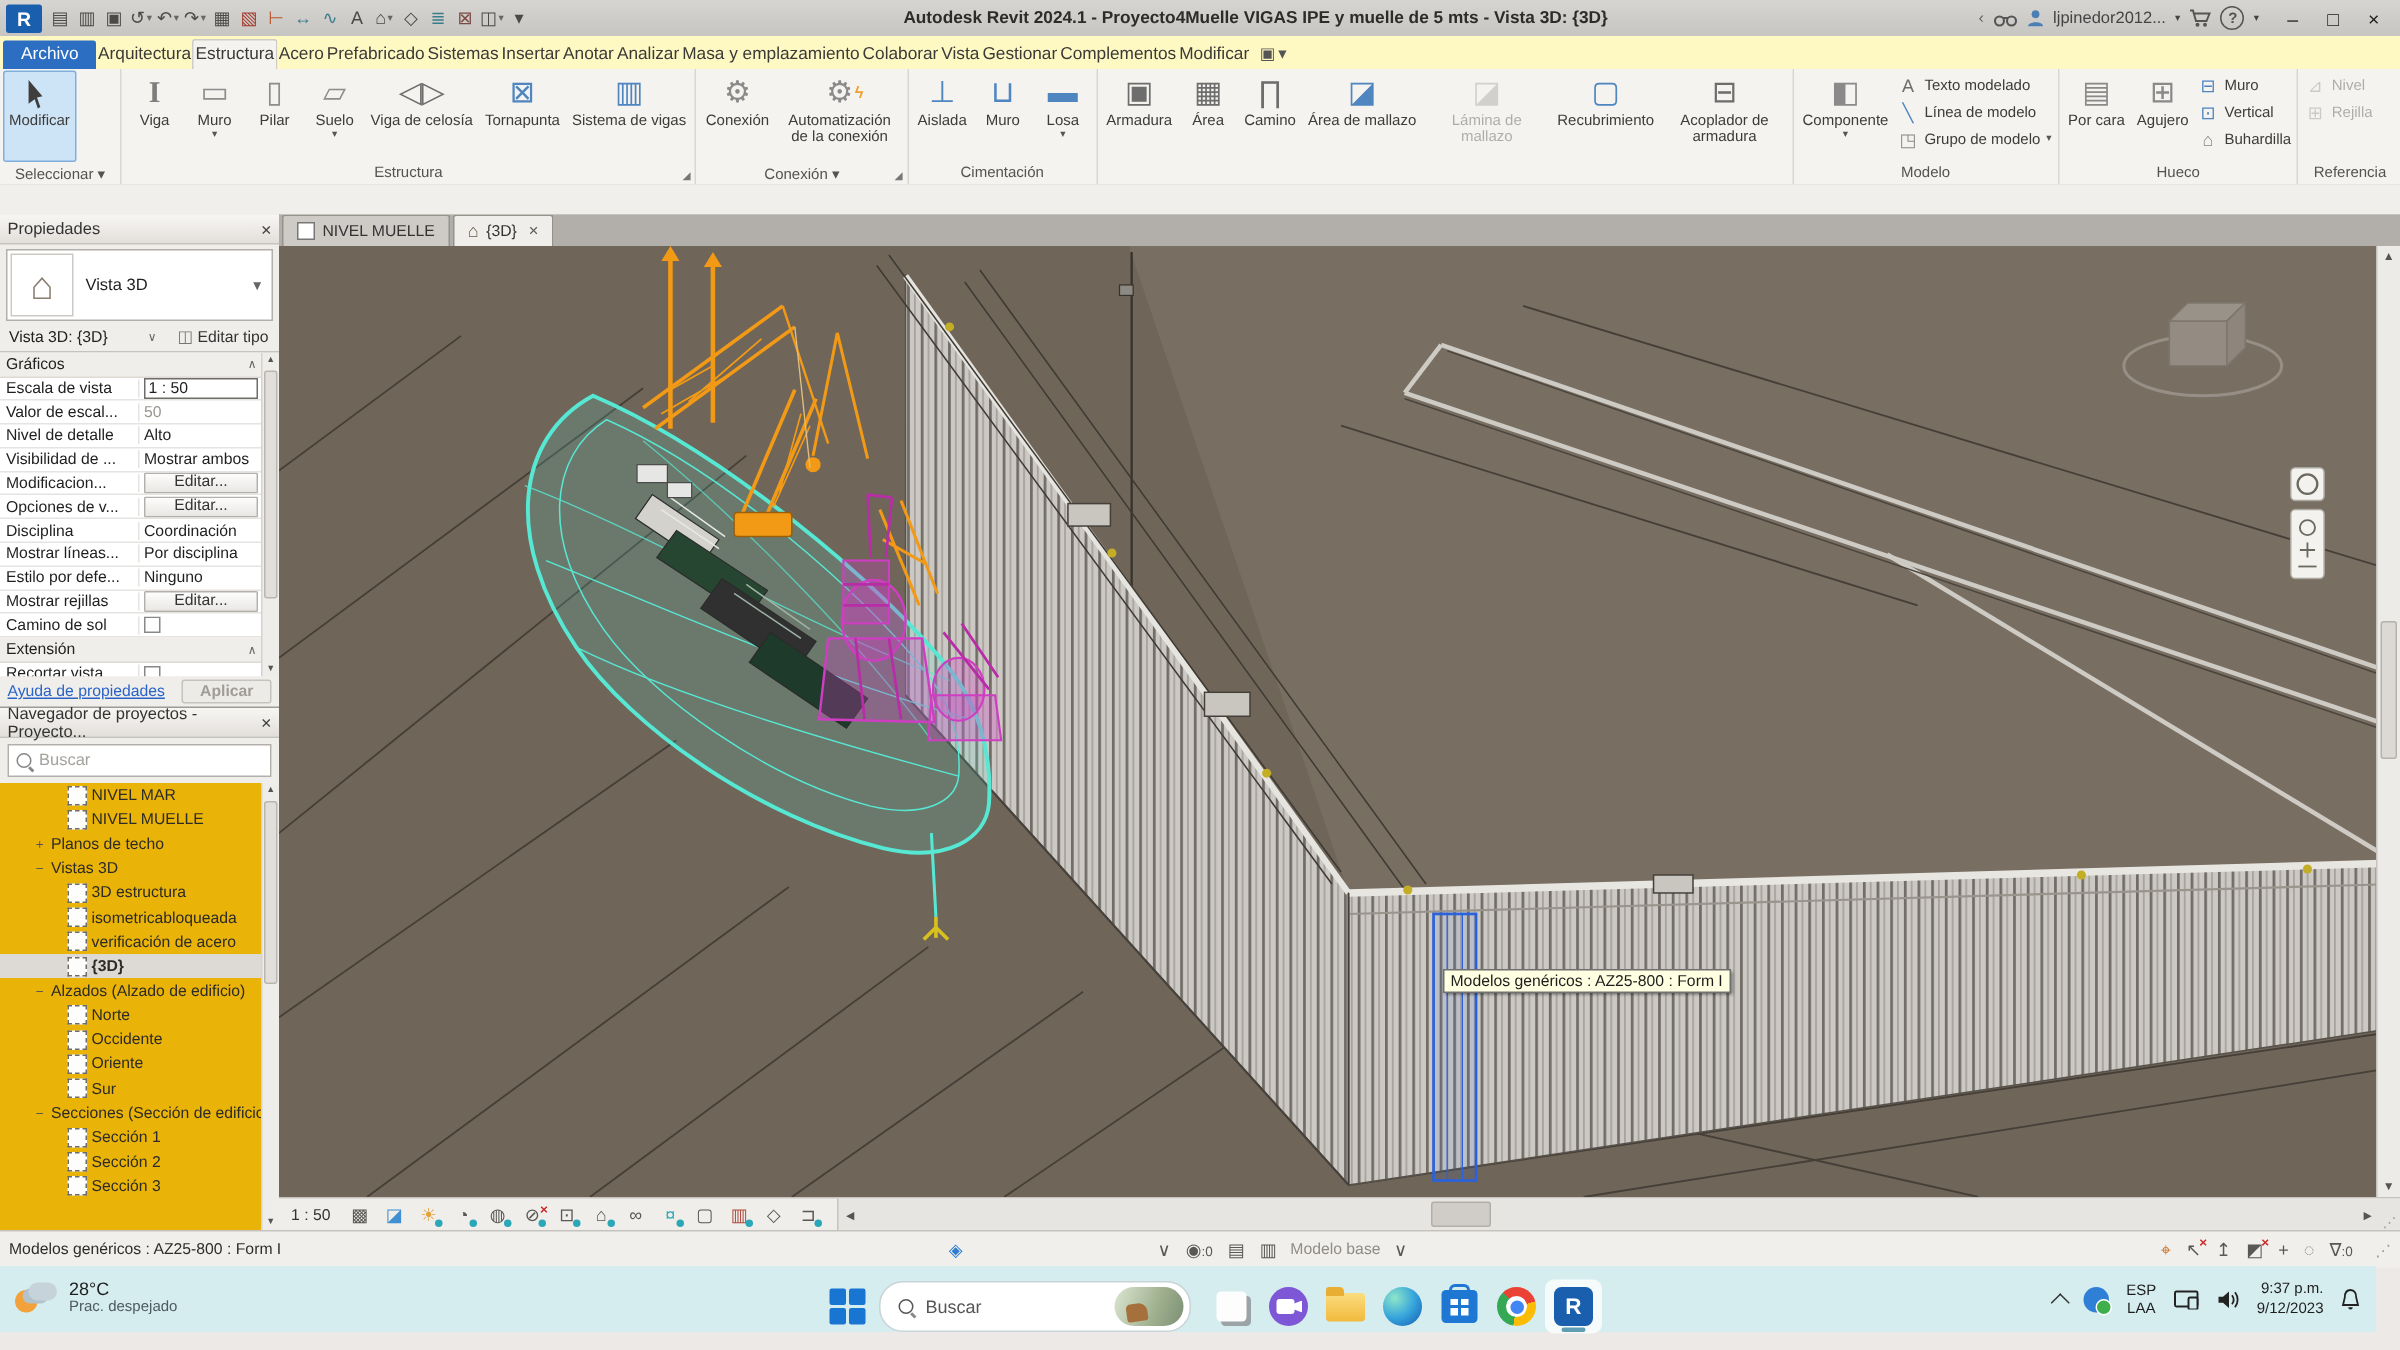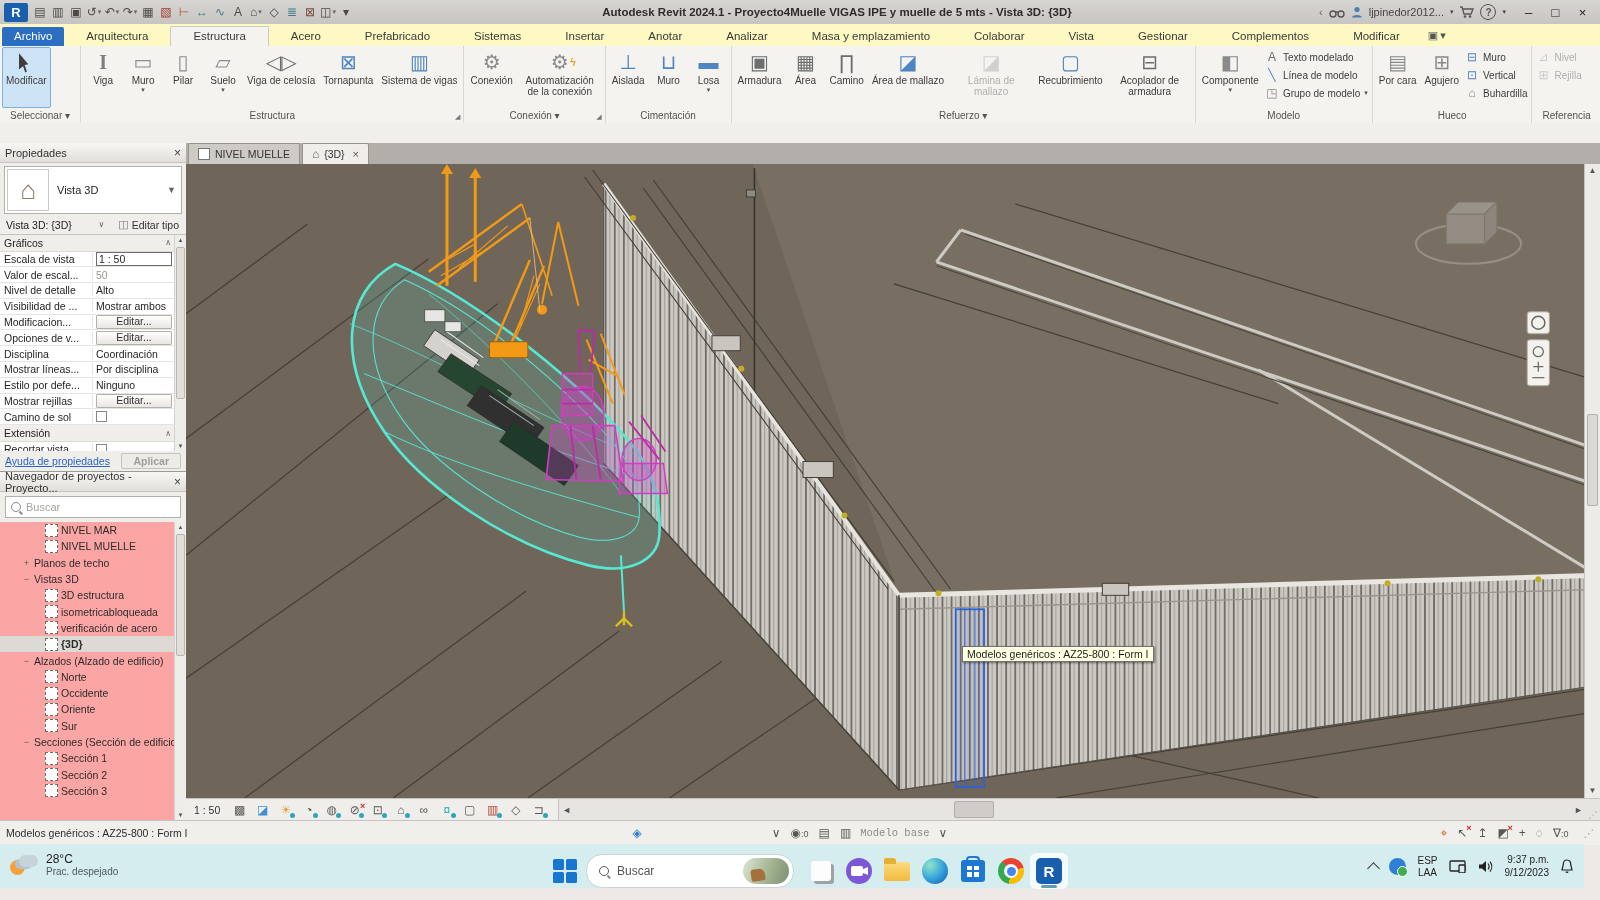--- a/index.html
+++ b/index.html
@@ -17,21 +17,21 @@
   .tb-title{flex:1;text-align:center;font-size:11.5px;color:#2e2c2a;white-space:nowrap;overflow:hidden;font-weight:bold;}
   .infocenter{display:flex;align-items:center;gap:6px;color:#444;}
   .helpc{width:14px;height:14px;border-radius:50%;border:1.5px solid #555;display:flex;align-items:center;
          justify-content:center;font-size:10px;font-weight:bold;color:#555;}
   .winbtns{display:flex;margin-left:6px;}
   .winbtn{width:27px;height:19px;display:flex;align-items:center;justify-content:center;font-size:13px;color:#222;}
 
   
   .tabrow{position:absolute;left:0;top:24px;right:0;height:22px;background:#fef9c3;display:flex;
           align-items:flex-end;padding-left:2px;}
-  .rtab{padding:3px 22px 4px;font-size:11.5px;color:#3b3a38;white-space:nowrap;}
+  .rtab{padding:3px 1px 4px;font-size:11.5px;color:#3b3a38;white-space:nowrap;}
   .rtab.file{background:#2c6fc2;color:#fff;border-radius:2px 2px 0 0;padding:3px 12px 4px;}
   .rtab.active{background:#f5f3f0;border:1px solid #cfccc7;border-bottom:none;border-radius:2px 2px 0 0;}
   .modify-badge{display:flex;align-items:center;gap:2px;margin-left:6px;padding-bottom:4px;color:#555;font-size:11px;}
 
   
   .ribbon{position:absolute;left:0;top:46px;right:0;height:77px;background:#f5f3f0;display:flex;
           overflow:hidden;border-bottom:1px solid #c9c6c2;}
   .rgroup{display:flex;flex-direction:column;border-right:1px solid #dad7d2;padding:1px 2px 0;flex:none;}
   .rbody{flex:1;display:flex;align-items:stretch;}
   .rbig{display:flex;flex-direction:column;align-items:center;padding:2px 3px 0;min-width:32px;max-width:78px;
@@ -90,21 +90,21 @@
   .psection .chev{margin-left:auto;font-size:8px;color:#666;}
   .pfoot{height:20px;display:flex;align-items:center;padding:0 5px;flex:none;}
   .plink{color:#2a63c8;text-decoration:underline;font-size:10.5px;}
   .papply{margin-left:auto;border:1px solid #c6c3be;background:#edebe8;color:#a09d98;font-size:10.5px;
           padding:1px 11px;border-radius:2px;font-weight:bold;}
   .searchbox{margin:4px 5px;height:20px;border:1px solid #b3b0ab;background:#fff;display:flex;
              align-items:center;padding:0 5px;gap:5px;font-size:11px;color:#a5a29d;flex:none;}
   .mag{width:8px;height:8px;border:1.5px solid #888;border-radius:50%;position:relative;flex:none;}
   .mag::after{content:"";position:absolute;width:4px;height:1.5px;background:#888;transform:rotate(45deg);right:-3px;bottom:-2px;}
   .treewrap{flex:1;position:relative;overflow:hidden;}
-  .tree{position:absolute;left:0;top:0;right:11px;bottom:0;overflow:hidden;background:#fca5a5;}
+  .tree{position:absolute;left:0;top:0;right:11px;bottom:0;overflow:hidden;background:#eab308;}
   .trow{display:flex;align-items:center;height:16.3px;gap:3px;white-space:nowrap;font-size:10.5px;color:#2c2b29;}
   .trow.selected{background:#dddad6;font-weight:bold;}
   .exp{width:9px;text-align:center;color:#555;font-size:9px;flex:none;}
   .viewicon{width:11px;height:11px;border:1px dashed #6e6c68;background:#fdfdfc;flex:none;}
   .sb{position:absolute;right:0;top:0;bottom:0;width:11px;background:#efedea;border-left:1px solid #d6d3ce;}
   .sb .ar{height:10px;font-size:6px;color:#555;text-align:center;line-height:10px;}
   .sb .ar.b{position:absolute;bottom:0;left:0;right:0;}
   .sbthumb{position:absolute;left:1px;right:1px;border:1px solid #b9b6b1;background:#e2dfdb;border-radius:2px;}
 
   
@@ -137,21 +137,21 @@
        font-size:9px;color:#555;}
   .hthumb{position:absolute;top:2px;bottom:2px;left:395px;width:38px;background:#d0cdc8;border:1px solid #b2afaa;border-radius:2px;}
   .grip{position:absolute;right:0;top:0;bottom:0;width:14px;color:#999;font-size:9px;display:flex;
         align-items:flex-end;justify-content:center;}
 
   
   .statusbar{position:absolute;left:0;right:0;top:820px;height:24px;background:#f1efec;border-top:1px solid #c6c3be;
              display:flex;align-items:center;font-size:10.5px;color:#2e2d2b;padding:0 6px;}
   .st-ic{position:relative;font-size:12px;color:#5a5855;margin:0 5px;}
   .st-ic .vbadge{position:absolute;right:-4px;top:-3px;color:#c82a2a;font-size:9px;font-weight:bold;}
-  .st-txt{color:#8f8c87;margin:0 4px;font-family:Liberation Mono, monospace;}
+  .st-txt{color:#8f8c87;margin:0 4px;}
   .sp1{width:440px;}.sp2{width:120px;}.spf{flex:1;}
 
   
   .taskbar{position:absolute;left:0;right:16px;top:844px;height:44px;background:#d5edef;}
   .weather{position:absolute;left:10px;top:8px;display:flex;align-items:center;gap:8px;}
   .wicon{width:28px;height:24px;position:relative;}
   .wicon .sunp{position:absolute;left:0;bottom:2px;width:15px;height:15px;border-radius:50%;background:#f2a13b;}
   .wicon .cloudp{position:absolute;right:0;top:2px;width:19px;height:12px;border-radius:7px;background:#c7d3da;box-shadow:-5px 3px 0 -1px #b3c2cb;}
   .wtemp{font-size:12px;color:#1e1e1e;line-height:1.2;}
   .wdesc{font-size:10px;color:#4e5a60;}
@@ -378,23 +378,20 @@
           </div>
           <div class="rbig">
             <span class="ricon" style="color: rgb(79, 134, 192);">▢</span>
             <span class="rtext">Recubrimiento</span>
           </div>
           <div class="rbig">
             <span class="ricon" style="color: rgb(109, 109, 109);">⊟</span>
             <span class="rtext">Acoplador de armadura</span>
           </div>
         </div>
-        <div class="rlabel">
-          <span>Refuerzo ▾</span>
-        </div>
       </div>
       <div class="rgroup">
         <div class="rbody">
           <div class="rbig">
             <span class="ricon" style="color: rgb(138, 138, 138);">◧</span>
             <span class="rtext">Componente</span>
             <span class="bmh">▾</span>
           </div>
           <div class="rstack">
             <div class="rsmall">

